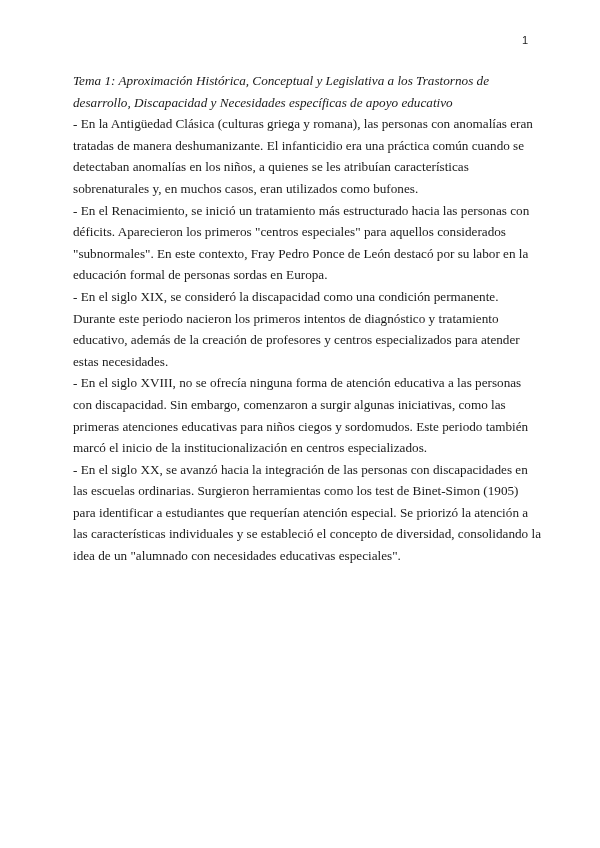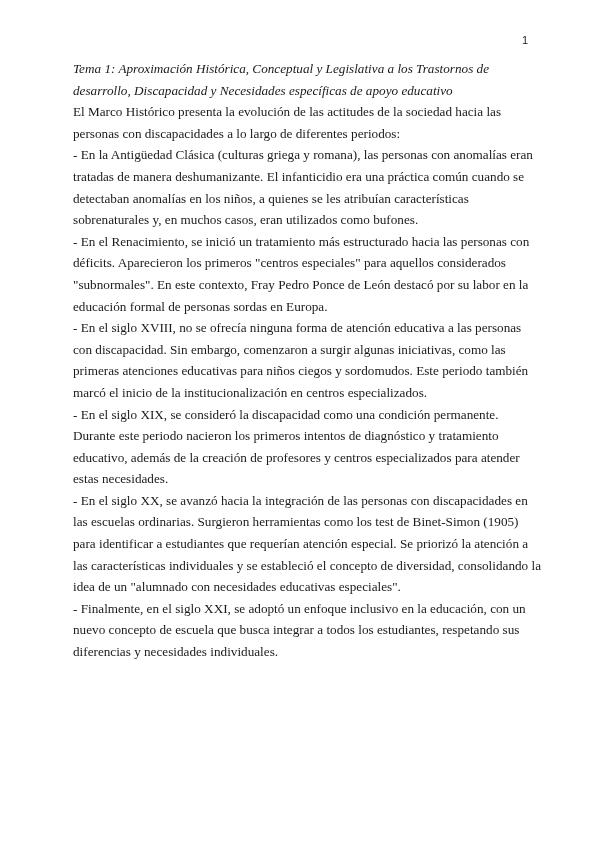--- a/index.html
+++ b/index.html
@@ -3,34 +3,32 @@
 <meta charset="utf-8">
 <style>
   html, body { margin: 0; padding: 0; background: #ffffff; }
   body { width: 600px; height: 848px; position: relative; overflow: hidden; }
   .page { position: absolute; left: 0; top: 0; width: 600px; height: 848px; background: #fff; }
   .page-number {
     position: absolute; top: 34px; right: 72px;
     font-family: "Liberation Sans", sans-serif; font-size: 11px; color: #222;
   }
   .content {
-    position: absolute; left: 73px; top: 58px; width: 470px;
+    position: absolute; left: 73px; top: 70px; width: 470px;
     font-family: "Liberation Serif", serif; font-size: 13.2px; line-height: 21.6px; color: #1a1a1a;
   }
   .title { font-style: italic; margin: 0; font-weight: normal; font-size: 13.2px; line-height: 21.6px; }
   .para { margin: 0; }
 </style>
 </head>
 <body>
 
 <div class="page">
   <div class="page-number">1</div>
   <div class="content">
     <h1 class="title">Tema 1: Aproximación Histórica, Conceptual y Legislativa a los Trastornos de desarrollo, Discapacidad y Necesidades específicas de apoyo educativo</h1>
-    <p class="para">El Marco Histórico presenta la evolución de las actitudes de la sociedad hacia las personas con discapacidades a lo largo de diferentes periodos:</p>
     <p class="para">- En la Antigüedad Clásica (culturas griega y romana), las personas con anomalías eran tratadas de manera deshumanizante. El infanticidio era una práctica común cuando se detectaban anomalías en los niños, a quienes se les atribuían características sobrenaturales y, en muchos casos, eran utilizados como bufones.</p>
     <p class="para">- En el Renacimiento, se inició un tratamiento más estructurado hacia las personas con déficits. Aparecieron los primeros "centros especiales" para aquellos considerados "subnormales". En este contexto, Fray Pedro Ponce de León destacó por su labor en la educación formal de personas sordas en Europa.</p>
+    <p class="para">- En el siglo XIX, se consideró la discapacidad como una condición permanente. Durante este periodo nacieron los primeros intentos de diagnóstico y tratamiento educativo, además de la creación de profesores y centros especializados para atender estas necesidades.</p>
     <p class="para">- En el siglo XVIII, no se ofrecía ninguna forma de atención educativa a las personas con discapacidad. Sin embargo, comenzaron a surgir algunas iniciativas, como las primeras atenciones educativas para niños ciegos y sordomudos. Este periodo también marcó el inicio de la institucionalización en centros especializados.</p>
-    <p class="para">- En el siglo XIX, se consideró la discapacidad como una condición permanente. Durante este periodo nacieron los primeros intentos de diagnóstico y tratamiento educativo, además de la creación de profesores y centros especializados para atender estas necesidades.</p>
     <p class="para">- En el siglo XX, se avanzó hacia la integración de las personas con discapacidades en las escuelas ordinarias. Surgieron herramientas como los test de Binet-Simon (1905) para identificar a estudiantes que requerían atención especial. Se priorizó la atención a las características individuales y se estableció el concepto de diversidad, consolidando la idea de un "alumnado con necesidades educativas especiales".</p>
-    <p class="para">- Finalmente, en el siglo XXI, se adoptó un enfoque inclusivo en la educación, con un nuevo concepto de escuela que busca integrar a todos los estudiantes, respetando sus diferencias y necesidades individuales.</p>
   </div>
 </div>
 
 </body></html>

